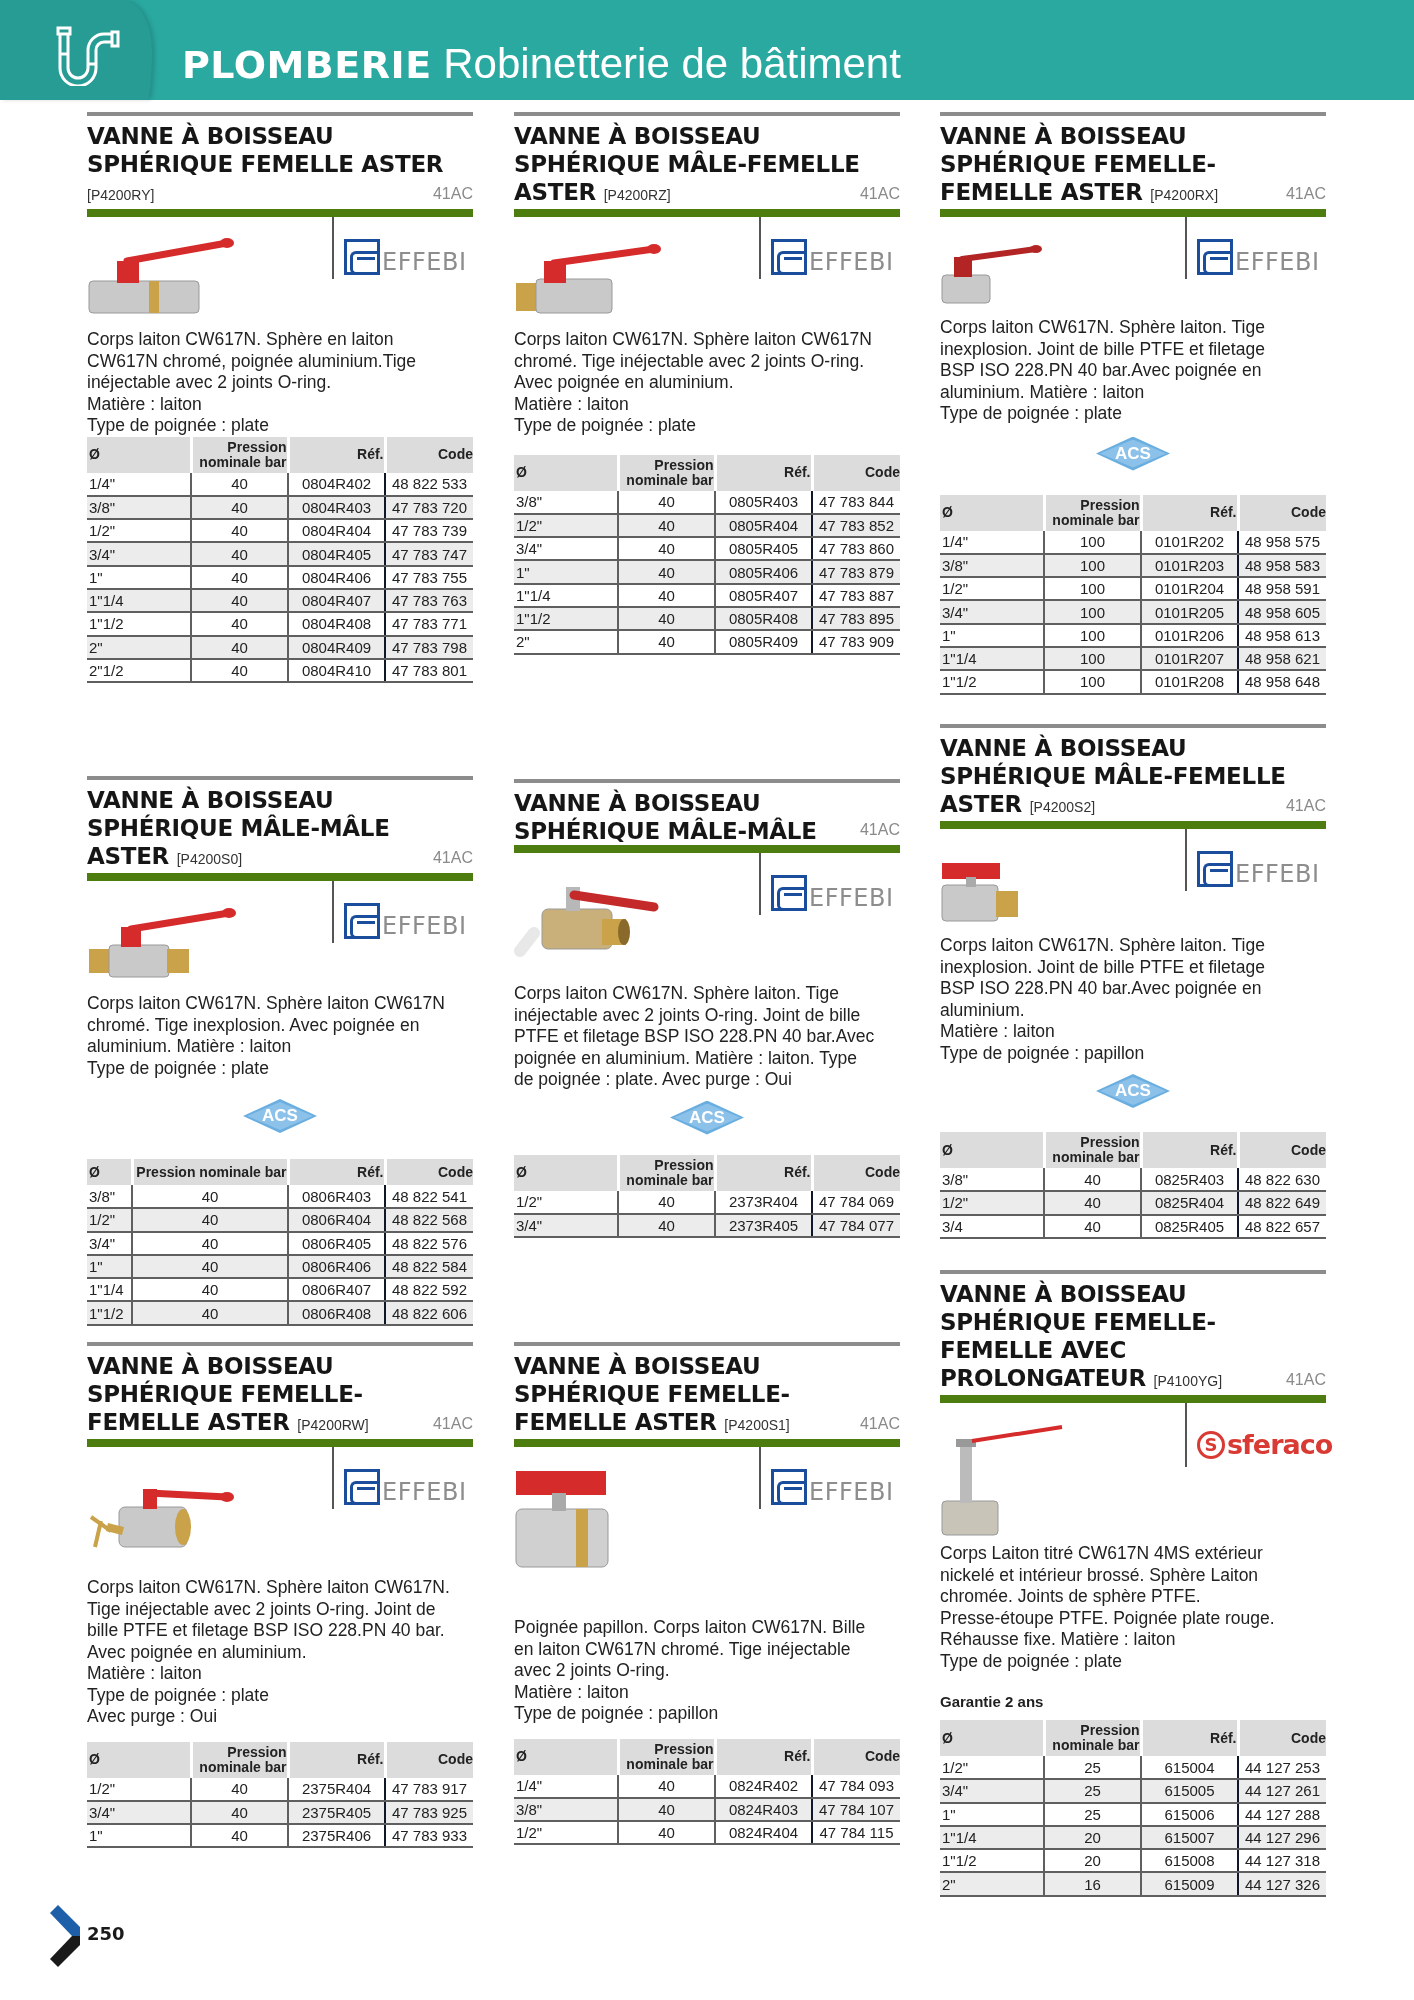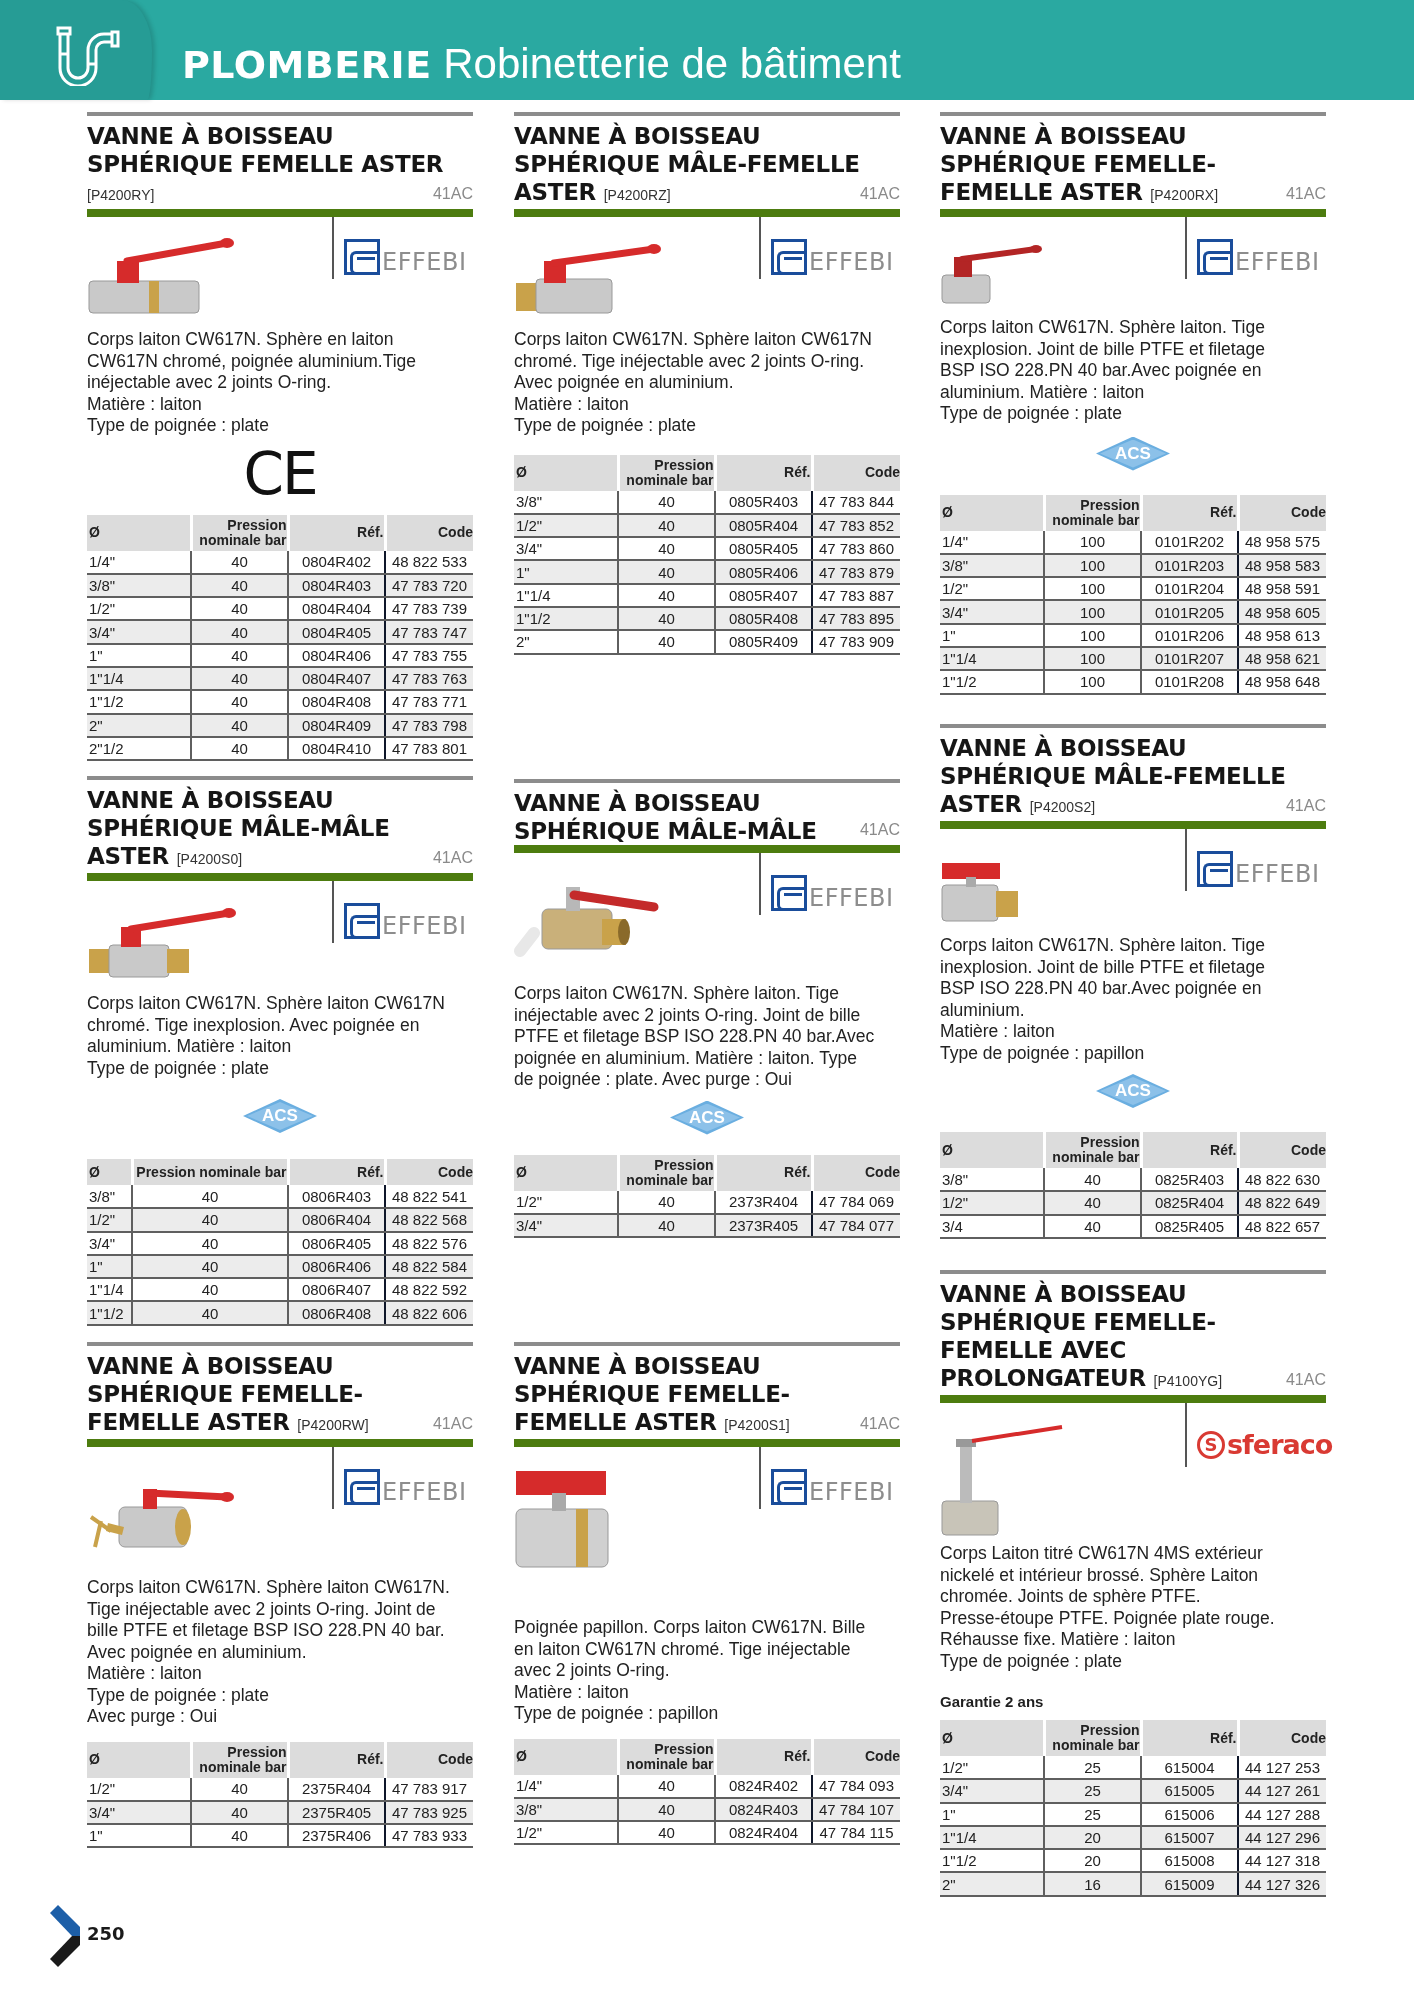--- a/index.html
+++ b/index.html
@@ -113,21 +113,20 @@
         </div>
     </div>
   </div>
   <div class="desc">
     <div>Corps laiton CW617N. Sphère en laiton</div>
     <div>CW617N chromé, poignée aluminium.Tige</div>
     <div>inéjectable avec 2 joints O-ring.</div>
     <div>Matière : laiton</div>
     <div>Type de poignée : plate</div>
   </div>
-  <div class="ce">CE</div>
   <table class="spec">
     <colgroup>
         <col class="c1">
         <col class="c2">
         <col class="c3">
         <col class="c4">
       </colgroup>
     <thead>
         <tr>
       <th>Ø</th>

